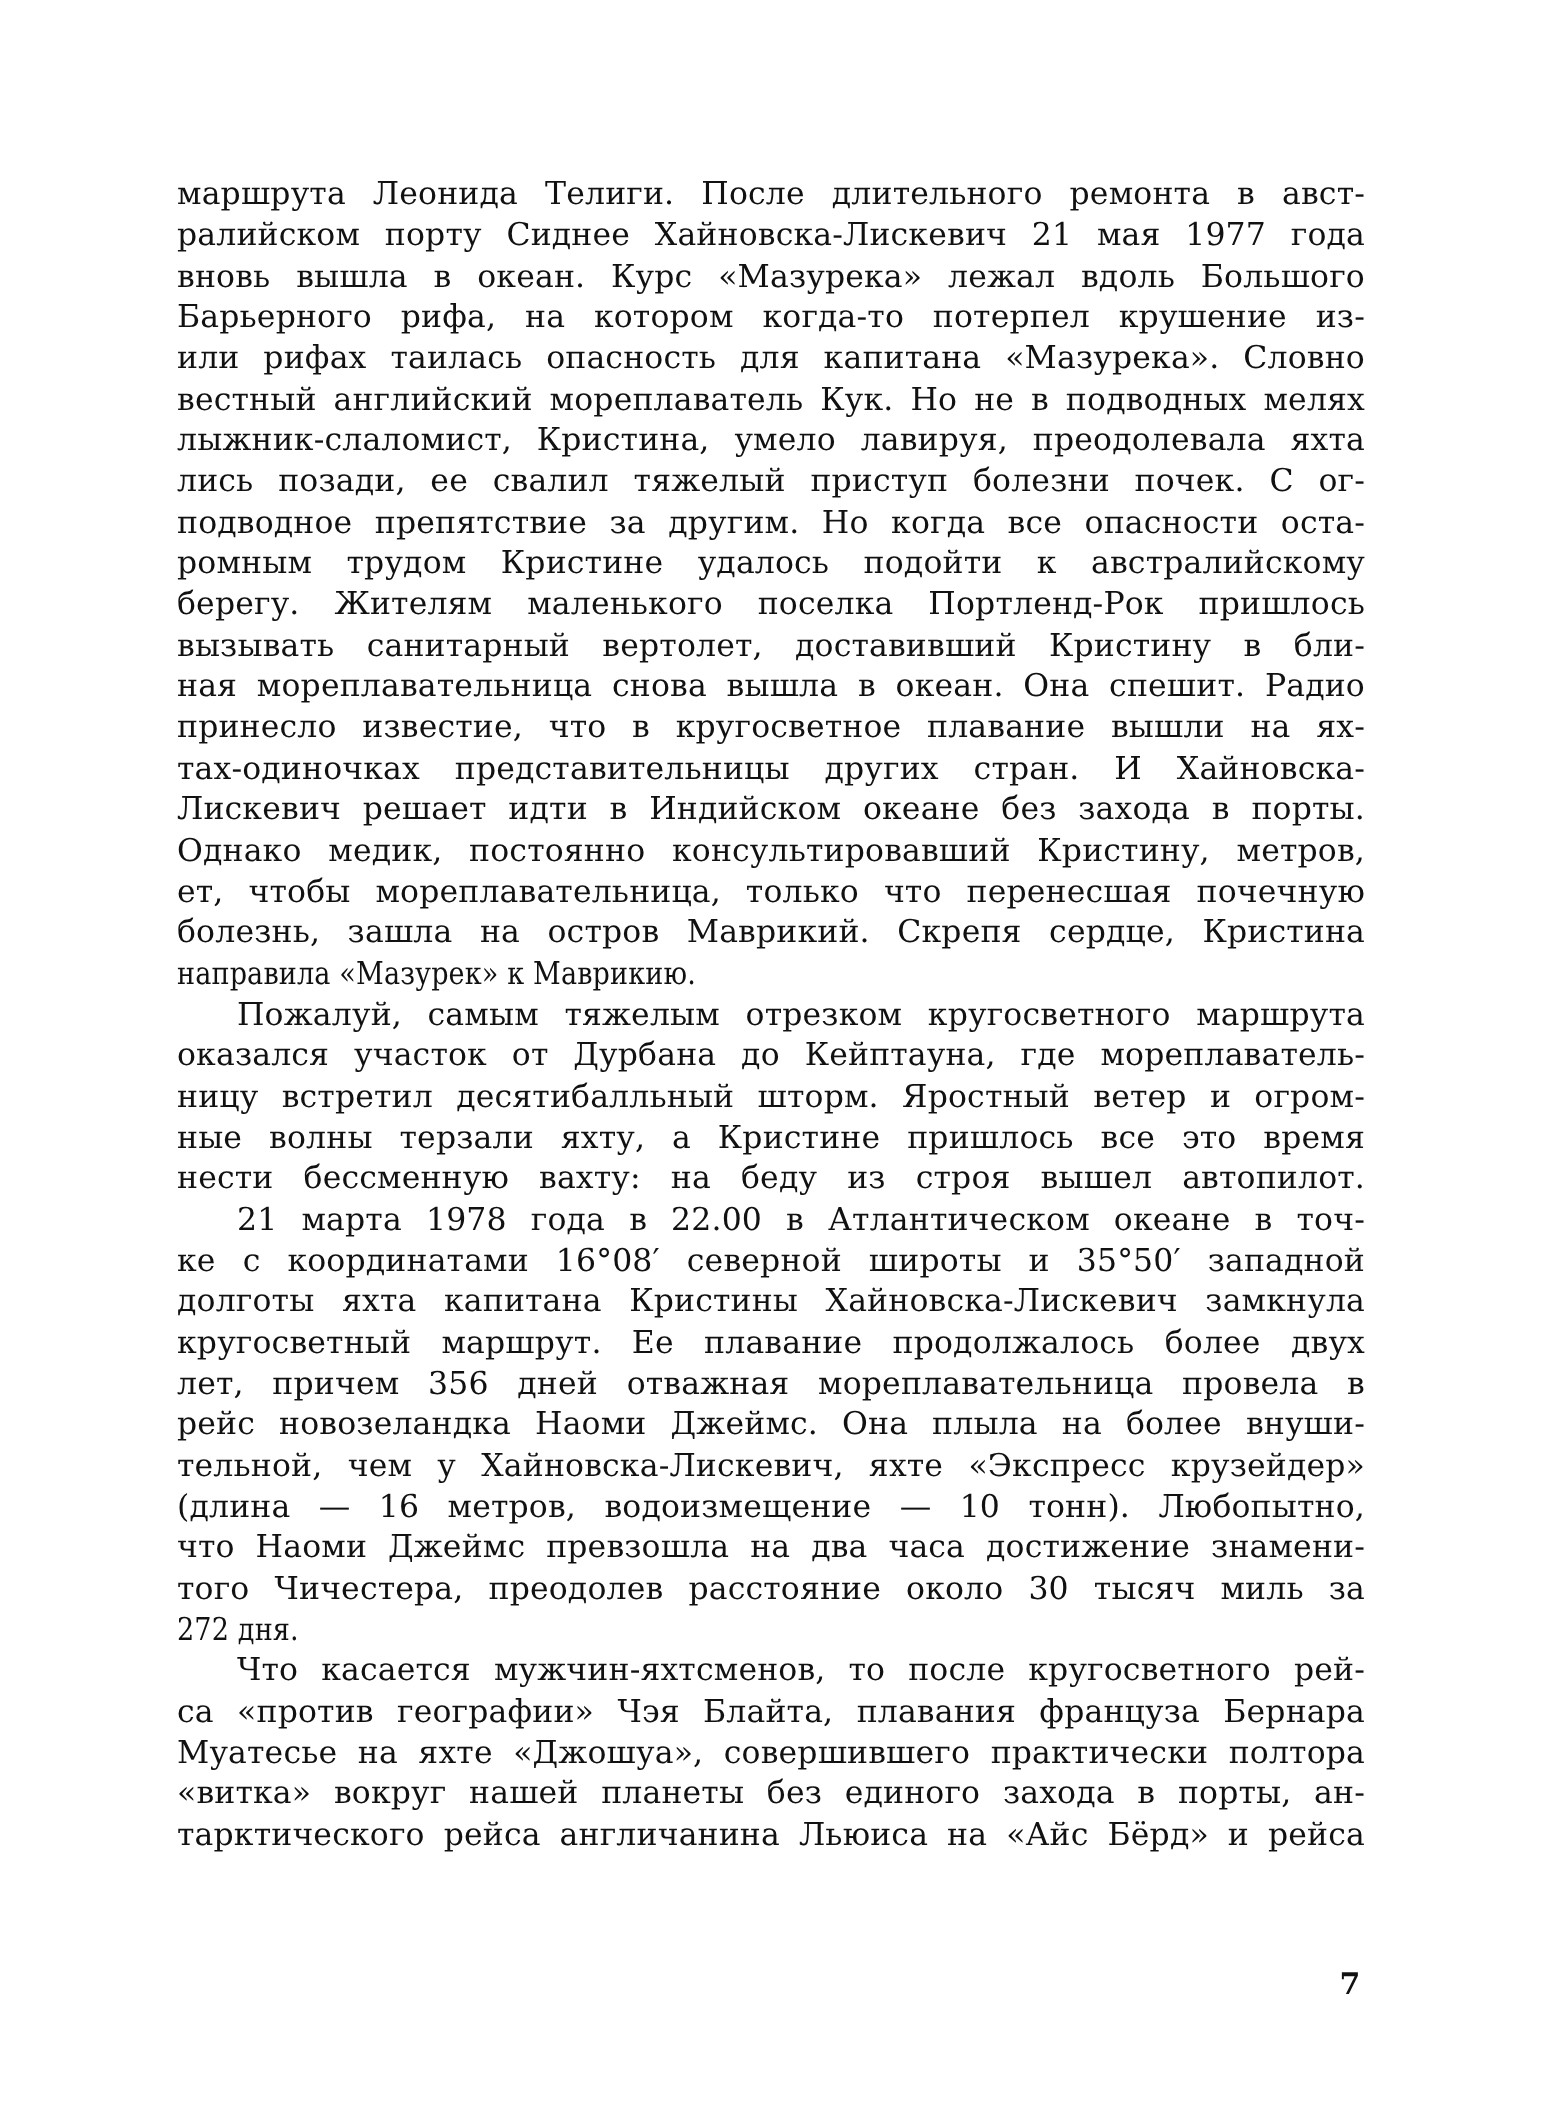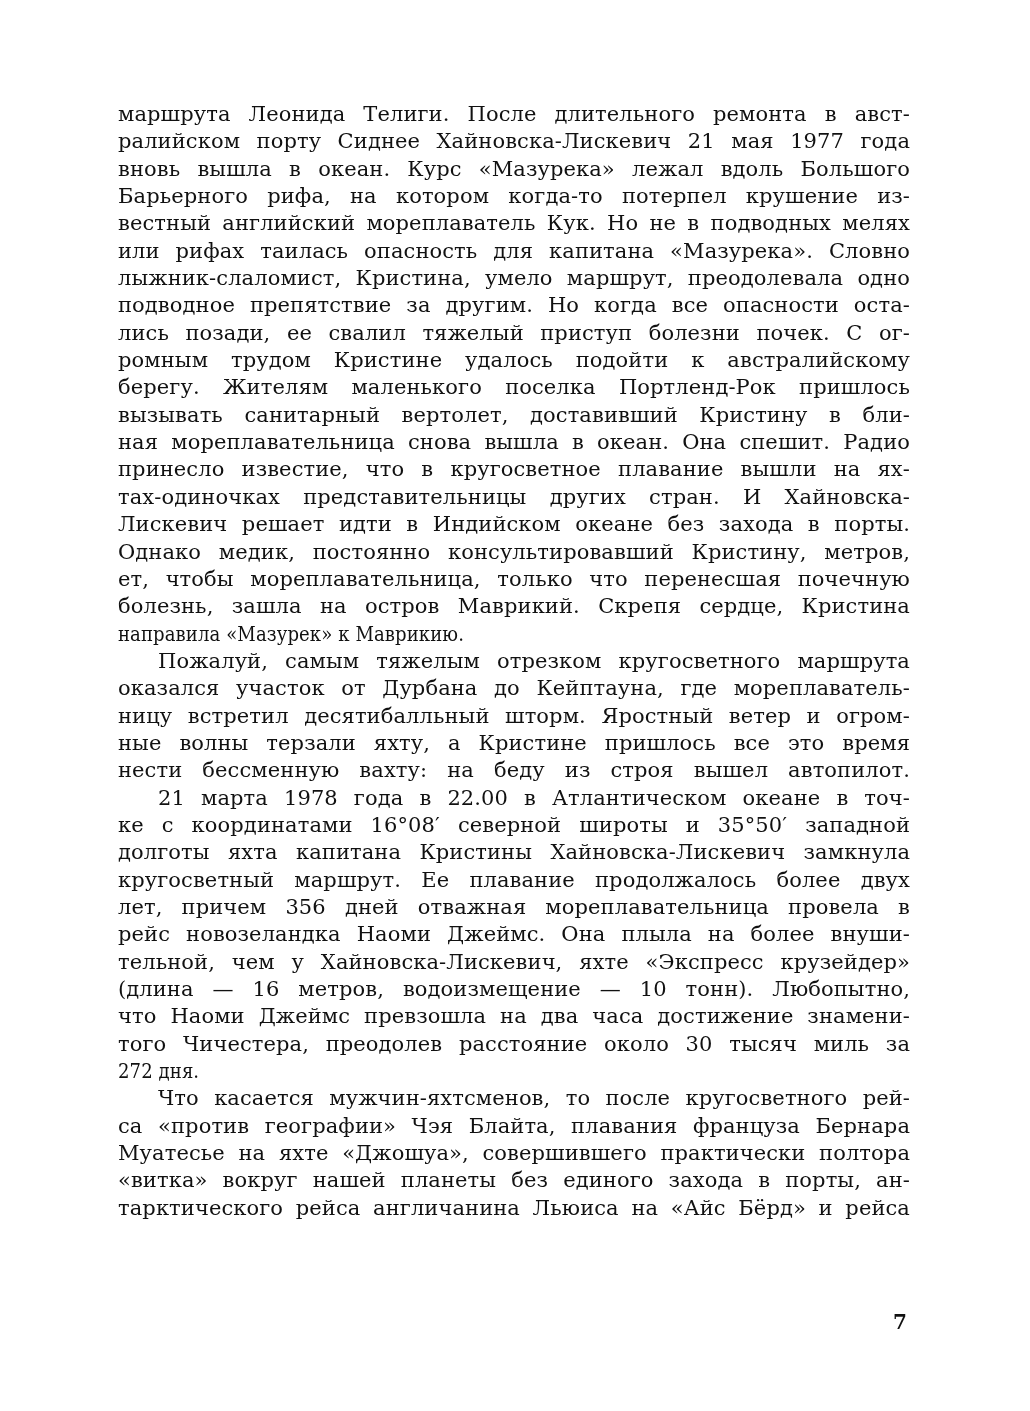--- a/index.html
+++ b/index.html
@@ -11,21 +11,21 @@
       width: 1030px;
       height: 1411px;
       position: relative;
       overflow: hidden;
       font-family: "DejaVu Serif", "Liberation Serif", serif;
       color: #111111;
     }
     .page {
       position: absolute;
       left: 118px;
-      top: 101px;
+      top: 116px;
       width: 792px;
     }
     .line {
       display: block;
       height: 27.35px;
       line-height: 27.35px;
       font-size: 21px;
       white-space: nowrap;
       text-align: justify;
       text-align-last: justify;
@@ -51,25 +51,25 @@
 </head>
 <body>
 
 <div class="page">
 
   <div class="paragraph">
     <span class="line">маршрута Леонида Телиги. После длительного ремонта в авст-</span>
     <span class="line">ралийском порту Сиднее Хайновска-Лискевич 21 мая 1977 года</span>
     <span class="line">вновь вышла в океан. Курс «Мазурека» лежал вдоль Большого</span>
     <span class="line">Барьерного рифа, на котором когда-то потерпел крушение из-</span>
+    <span class="line">или рифах таилась опасность для капитана «Мазурека». Словно</span>
     <span class="line">вестный английский мореплаватель Кук. Но не в подводных мелях</span>
-    <span class="line">или рифах таилась опасность для капитана «Мазурека». Словно</span>
-    <span class="line">лыжник-слаломист, Кристина, умело маршрут, преодолевала одно</span>
+    <span class="line">лыжник-слаломист, Кристина, умело лавируя, преодолевала яхта</span>
+    <span class="line">лись позади, ее свалил тяжелый приступ болезни почек. С ог-</span>
     <span class="line">подводное препятствие за другим. Но когда все опасности оста-</span>
-    <span class="line">лись позади, ее свалил тяжелый приступ болезни почек. С ог-</span>
     <span class="line">ромным трудом Кристине удалось подойти к австралийскому</span>
     <span class="line">берегу. Жителям маленького поселка Портленд-Рок пришлось</span>
     <span class="line">вызывать санитарный вертолет, доставивший Кристину в бли-</span>
     <span class="line">ная мореплавательница снова вышла в океан. Она спешит. Радио</span>
     <span class="line">принесло известие, что в кругосветное плавание вышли на ях-</span>
     <span class="line">тах-одиночках представительницы других стран. И Хайновска-</span>
     <span class="line">Лискевич решает идти в Индийском океане без захода в порты.</span>
     <span class="line">Однако медик, постоянно консультировавший Кристину, метров,</span>
     <span class="line">ет, чтобы мореплавательница, только что перенесшая почечную</span>
     <span class="line">болезнь, зашла на остров Маврикий. Скрепя сердце, Кристина</span>

